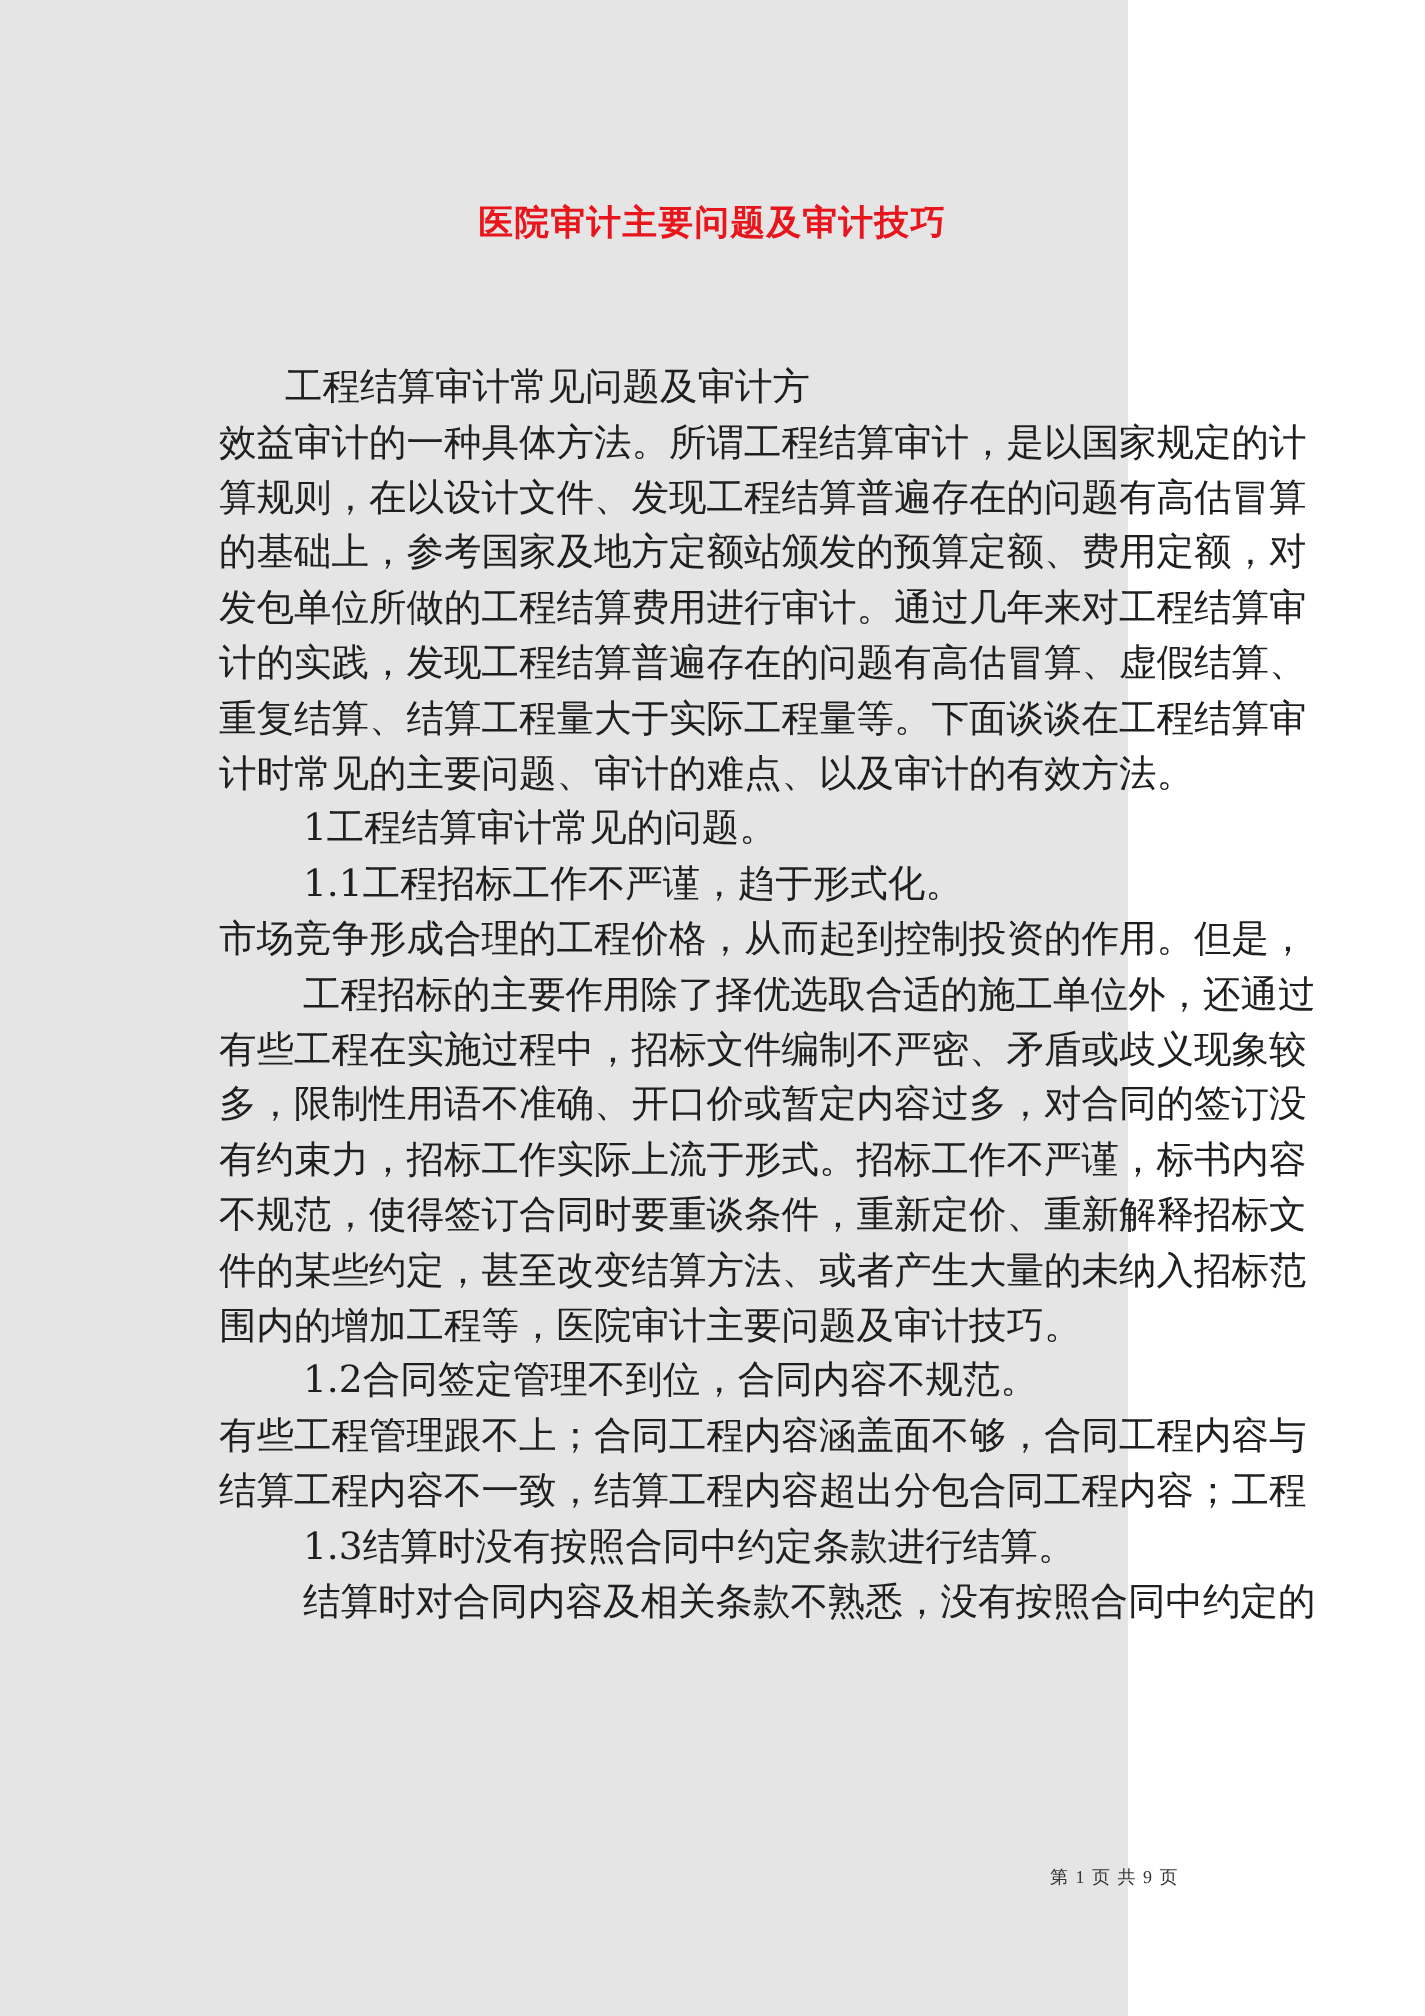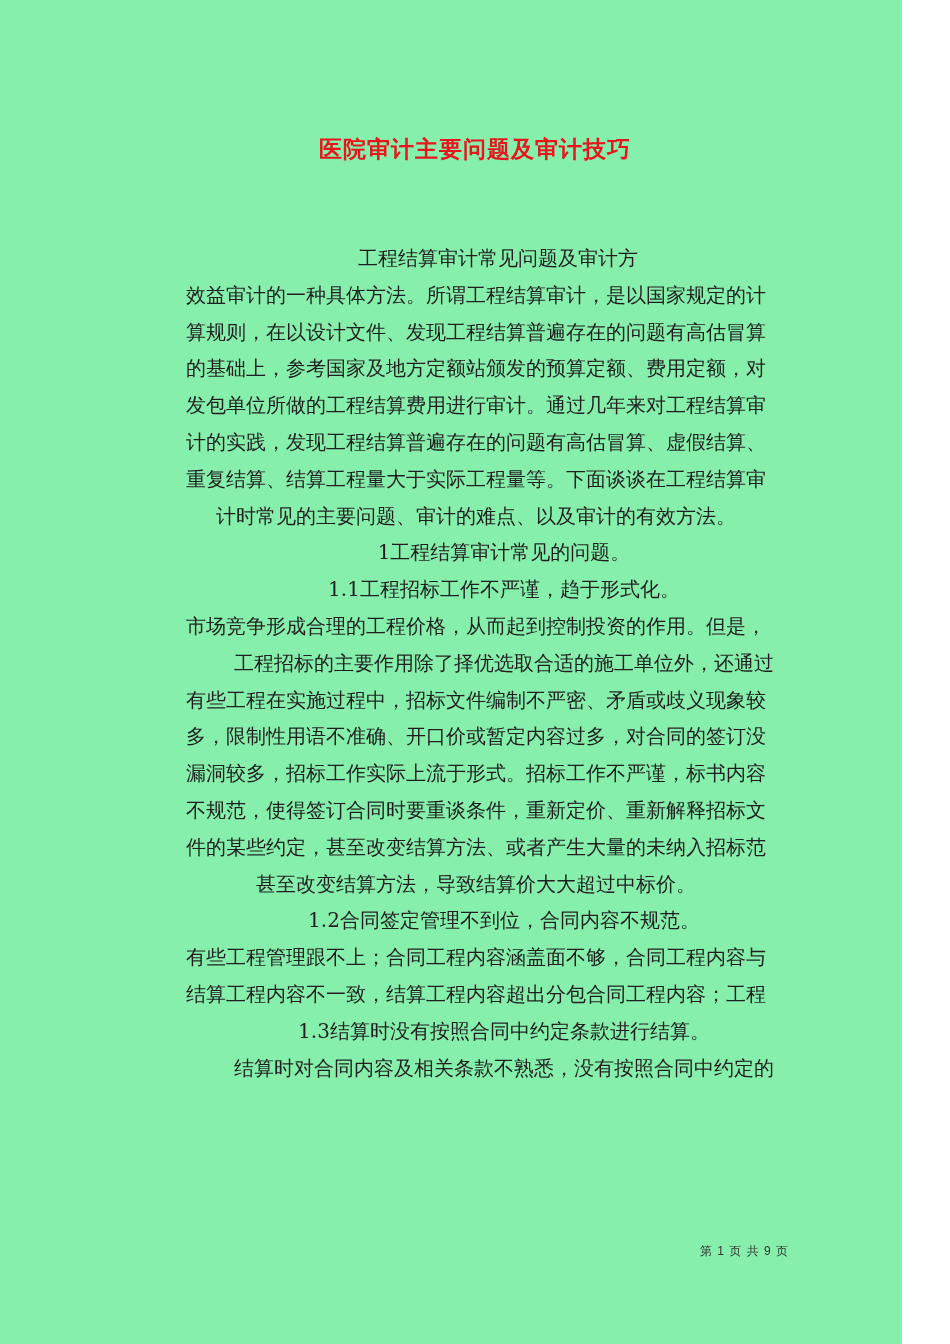--- a/index.html
+++ b/index.html
@@ -11,23 +11,23 @@
       width: 950px;
       height: 1344px;
       position: relative;
       overflow: hidden;
       font-family: "DejaVu Serif", "Liberation Serif", serif;
       color: #1a1a1a;
     }
     .page {
       position: absolute;
       left: 0; top: 0;
-      width: 902px;
+      width: 752px;
       height: 1344px;
-      background: #86efac;
+      background: #e5e5e5;
     }
     .doc-title {
       position: absolute;
       left: 0;
       width: 950px;
       top: 131px;
       text-align: center;
       font-family: "DejaVu Sans", "Liberation Sans", sans-serif;
       font-weight: bold;
       font-size: 23px;
@@ -37,35 +37,34 @@
     }
     .body-text {
       position: absolute;
       left: 146px;
       top: 240px;
       width: 660px;
     }
     .line {
       height: 36.8px;
       line-height: 36.8px;
-      font-size: 20px;
+      font-size: 25px;
       white-space: nowrap;
       color: #1f1f1f;
-      text-align: center;
     }
     .ind1 { padding-left: 44px; }
     .ind2 { padding-left: 56px; }
     .footer {
       position: absolute;
       top: 1243px;
       left: 700px;
       width: 120px;
       font-size: 12px;
       color: #333;
-      font-family: Liberation Sans, sans-serif;
+      font-family: Liberation Serif, serif;
       letter-spacing: 1px;
     }
   </style>
 </head>
 <body>
 
 <div class="page">
   <div class="doc-title" style="color: rgb(232, 22, 28);">医院审计主要问题及审计技巧</div>
 
   <div class="body-text" id="body-text">
@@ -76,24 +75,24 @@
     <div class="line">发包单位所做的工程结算费用进行审计。通过几年来对工程结算审</div>
     <div class="line">计的实践，发现工程结算普遍存在的问题有高估冒算、虚假结算、</div>
     <div class="line">重复结算、结算工程量大于实际工程量等。下面谈谈在工程结算审</div>
     <div class="line">计时常见的主要问题、审计的难点、以及审计的有效方法。</div>
     <div class="line ind2">1工程结算审计常见的问题。</div>
     <div class="line ind2">1.1工程招标工作不严谨，趋于形式化。</div>
     <div class="line">市场竞争形成合理的工程价格，从而起到控制投资的作用。但是，</div>
     <div class="line ind2">工程招标的主要作用除了择优选取合适的施工单位外，还通过</div>
     <div class="line">有些工程在实施过程中，招标文件编制不严密、矛盾或歧义现象较</div>
     <div class="line">多，限制性用语不准确、开口价或暂定内容过多，对合同的签订没</div>
-    <div class="line">漏洞较多，招标工作实际上流于形式。招标工作不严谨，标书内容</div>
+    <div class="line">有约束力，招标工作实际上流于形式。招标工作不严谨，标书内容</div>
     <div class="line">不规范，使得签订合同时要重谈条件，重新定价、重新解释招标文</div>
     <div class="line">件的某些约定，甚至改变结算方法、或者产生大量的未纳入招标范</div>
-    <div class="line">甚至改变结算方法，导致结算价大大超过中标价。</div>
+    <div class="line">围内的增加工程等，医院审计主要问题及审计技巧。</div>
     <div class="line ind2">1.2合同签定管理不到位，合同内容不规范。</div>
     <div class="line">有些工程管理跟不上；合同工程内容涵盖面不够，合同工程内容与</div>
     <div class="line">结算工程内容不一致，结算工程内容超出分包合同工程内容；工程</div>
     <div class="line ind2">1.3结算时没有按照合同中约定条款进行结算。</div>
     <div class="line ind2">结算时对合同内容及相关条款不熟悉，没有按照合同中约定的</div>
   </div>
 
   <div class="footer">第 1 页 共 9 页</div>
 </div>
 

